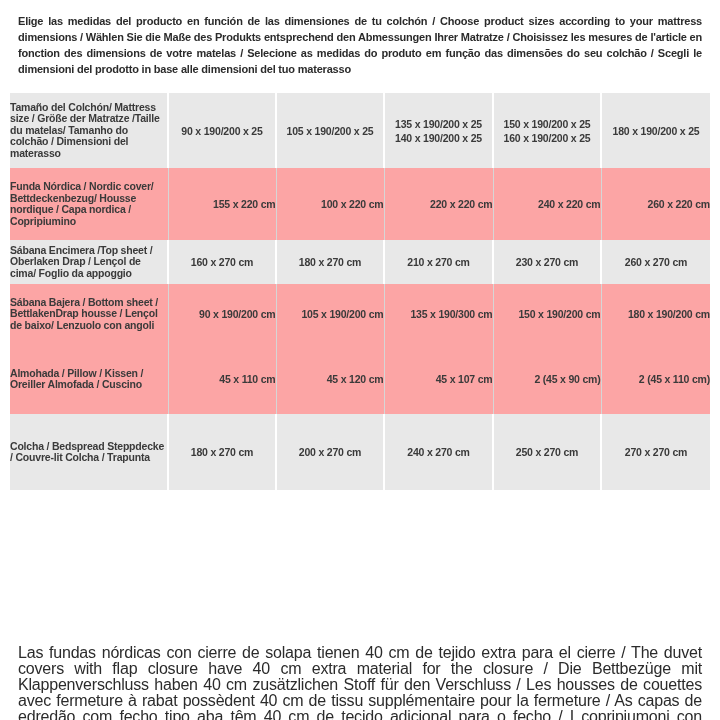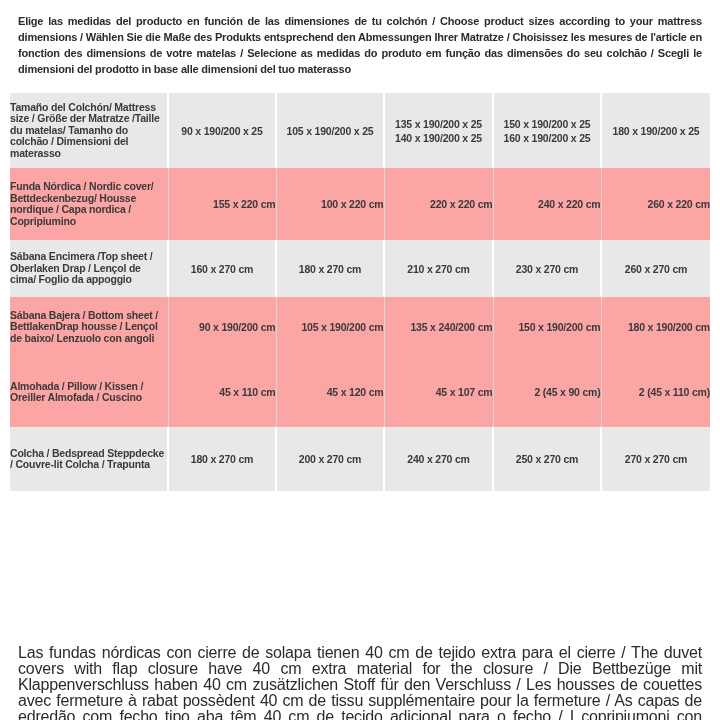--- a/index.html
+++ b/index.html
@@ -92,45 +92,45 @@
         <td class="val">180 x 190/200 x 25</td>
       </tr>
       <tr class="w" style="height:72px">
         <td class="lbl">Funda Nórdica / Nordic cover/ Bettdeckenbezug/ Housse nordique / Capa nordica / Copripiumino</td>
         <td class="val">155 x 220 cm</td>
         <td class="val">100 x 220 cm</td>
         <td class="val">220 x 220 cm</td>
         <td class="val">240 x 220 cm</td>
         <td class="val">260 x 220 cm</td>
       </tr>
-      <tr class="g" style="height:57px">
+      <tr class="g" style="height:44px">
         <td class="lbl">Sábana Encimera /Top sheet / Oberlaken Drap / Lençol de cima/ Foglio da appoggio</td>
         <td class="val">160 x 270 cm</td>
         <td class="val">180 x 270 cm</td>
         <td class="val">210 x 270 cm</td>
         <td class="val">230 x 270 cm</td>
         <td class="val">260 x 270 cm</td>
       </tr>
       <tr class="w" style="height:60px">
         <td class="lbl">Sábana Bajera / Bottom sheet / BettlakenDrap housse / Lençol de baixo/ Lenzuolo con angoli</td>
         <td class="val">90 x 190/200 cm</td>
         <td class="val">105 x 190/200 cm</td>
-        <td class="val">135 x 240/200 cm</td>
+        <td class="val">135 x 190/300 cm</td>
         <td class="val">150 x 190/200 cm</td>
         <td class="val">180 x 190/200 cm</td>
       </tr>
       <tr class="w" style="height:70px">
         <td class="lbl">Almohada / Pillow / Kissen / Oreiller Almofada / Cuscino</td>
         <td class="val">45 x 110 cm</td>
         <td class="val">45 x 120 cm</td>
         <td class="val">45 x 107 cm</td>
         <td class="val">2 (45 x 90 cm)</td>
         <td class="val">2 (45 x 110 cm)</td>
       </tr>
-      <tr class="g" style="height:64px">
+      <tr class="g" style="height:76px">
         <td class="lbl">Colcha / Bedspread Steppdecke / Couvre-lit Colcha / Trapunta</td>
         <td class="val">180 x 270 cm</td>
         <td class="val">200 x 270 cm</td>
         <td class="val">240 x 270 cm</td>
         <td class="val">250 x 270 cm</td>
         <td class="val">270 x 270 cm</td>
       </tr>
     </tbody>
   </table>
 

